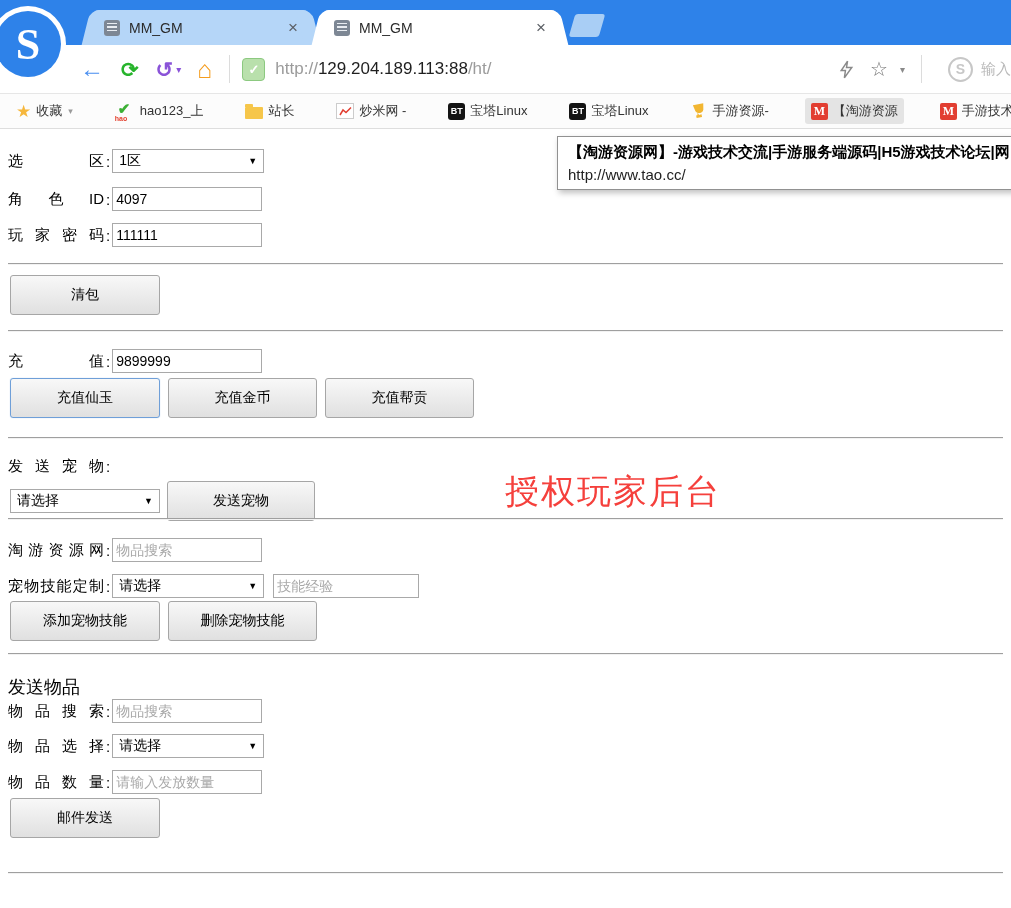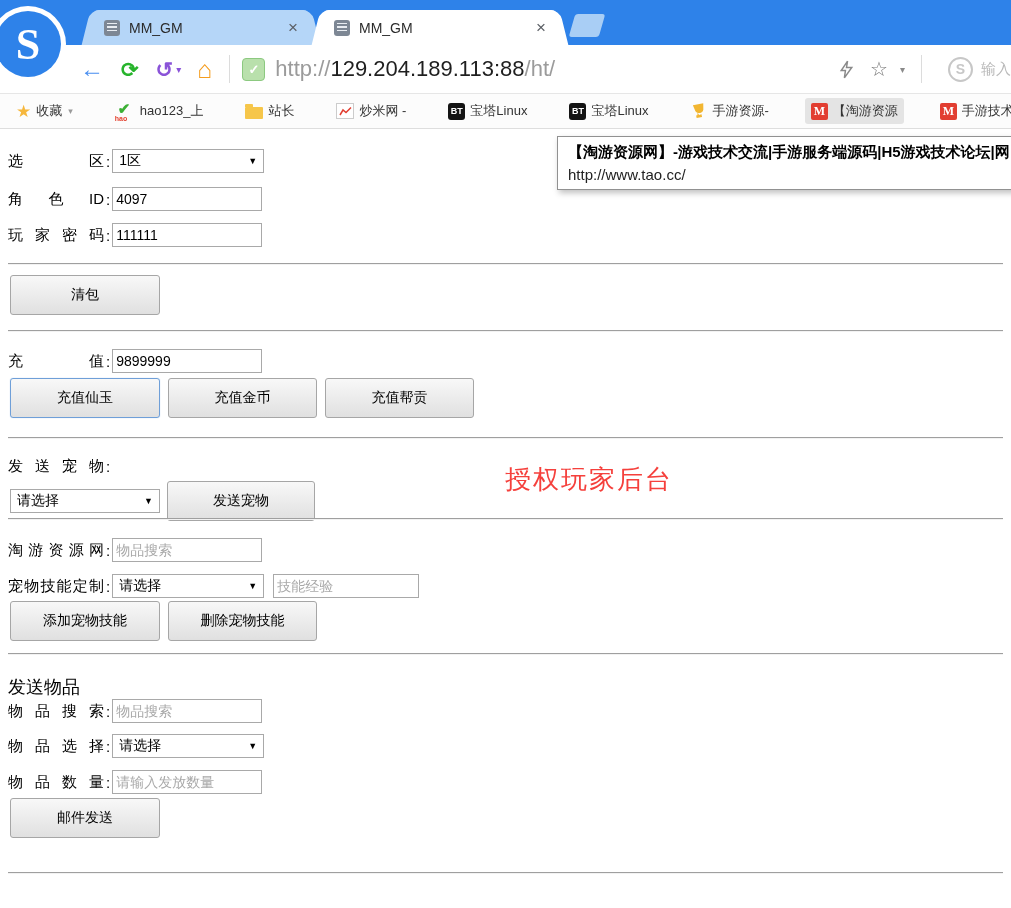--- a/index.html
+++ b/index.html
@@ -35,21 +35,21 @@
   .nav-ic{font-size:24px;line-height:1;margin-right:17px;cursor:pointer;}
   .ic-back{color:#4a8ff0;}
   .ic-refresh{color:#27b42c;font-weight:bold;font-size:21px;}
   .ic-undo{color:#8a53d8;font-weight:bold;font-size:21px;margin-right:3px;}
   .ic-undo-caret{color:#8a53d8;font-size:10px;margin-right:16px;}
   .ic-home{color:#f59d1e;font-size:25px;}
   .vdiv{width:1px;height:28px;background:#dcdcdc;margin:0 12px 0 0;}
   .shield{width:21px;height:21px;border-radius:4px;background:#b9e0ac;border:1px solid #8cc980;
        color:#fff;font-size:13px;font-weight:bold;display:flex;align-items:center;
        justify-content:center;margin-right:10px;}
-  .url{font-size:22px;white-space:nowrap;}
+  .url{font-size:17px;white-space:nowrap;}
   .url .dim{color:#9b9b9b;}
   .url .host{color:#1f1f1f;}
   .toolbar-right{margin-left:auto;display:flex;align-items:center;}
   .ic-flash{margin-right:16px;display:flex;}
   .ic-star{color:#7a7a7a;font-size:20px;margin-right:12px;}
   .ic-caret{color:#8a8a8a;font-size:10px;margin-right:16px;}
   .s-circle{width:21px;height:21px;border:2px solid #c7c7c7;border-radius:50%;color:#c7c7c7;
        font-weight:bold;font-size:14px;display:flex;align-items:center;justify-content:center;
        margin:0 8px 0 14px;}
   .search-hint{color:#b9b9b9;font-size:15px;white-space:nowrap;}
@@ -95,21 +95,21 @@
        display:flex;align-items:center;padding:0 6px;box-sizing:border-box;color:#000;cursor:default;}
   .sel-arrow{margin-left:auto;font-size:9px;color:#000;}
   .btn{height:40px;background:linear-gradient(#f8f8f8,#e0e0e0);border:1px solid #a6a6a6;
        border-radius:3px;font-size:14px;color:#000;display:flex;align-items:center;
        justify-content:center;box-sizing:border-box;cursor:pointer;font-family:inherit;}
   .btn-focus{border:1px solid #6f9fd8;box-shadow:0 0 1px #9ec3ea;}
   .hrline{position:absolute;left:8px;width:995px;height:0;border-top:1px solid #9f9f9f;
        border-bottom:1px solid #f2f2f2;}
   .sec-label{position:absolute;left:8px;display:flex;align-items:center;}
   .heading{position:absolute;left:8px;font-size:18px;color:#000;}
-  .watermark{position:absolute;left:505px;top:332px;font-size:26px;color:#f5403c;
+  .watermark{position:absolute;left:505px;top:339px;font-size:34px;color:#f5403c;
        letter-spacing:2px;white-space:nowrap;text-align:center;}
   
   #row-server{top:19px} #row-roleid{top:57px} #row-password{top:93px}
   #hr1{top:133px}
   #row-clear{top:153px;left:10px}
   #hr2{top:200px}
   #row-recharge{top:219px}
   #row-recharge-btns{top:256px;left:10px}
   #hr3{top:307px}
   #lbl-pet{top:327px}

